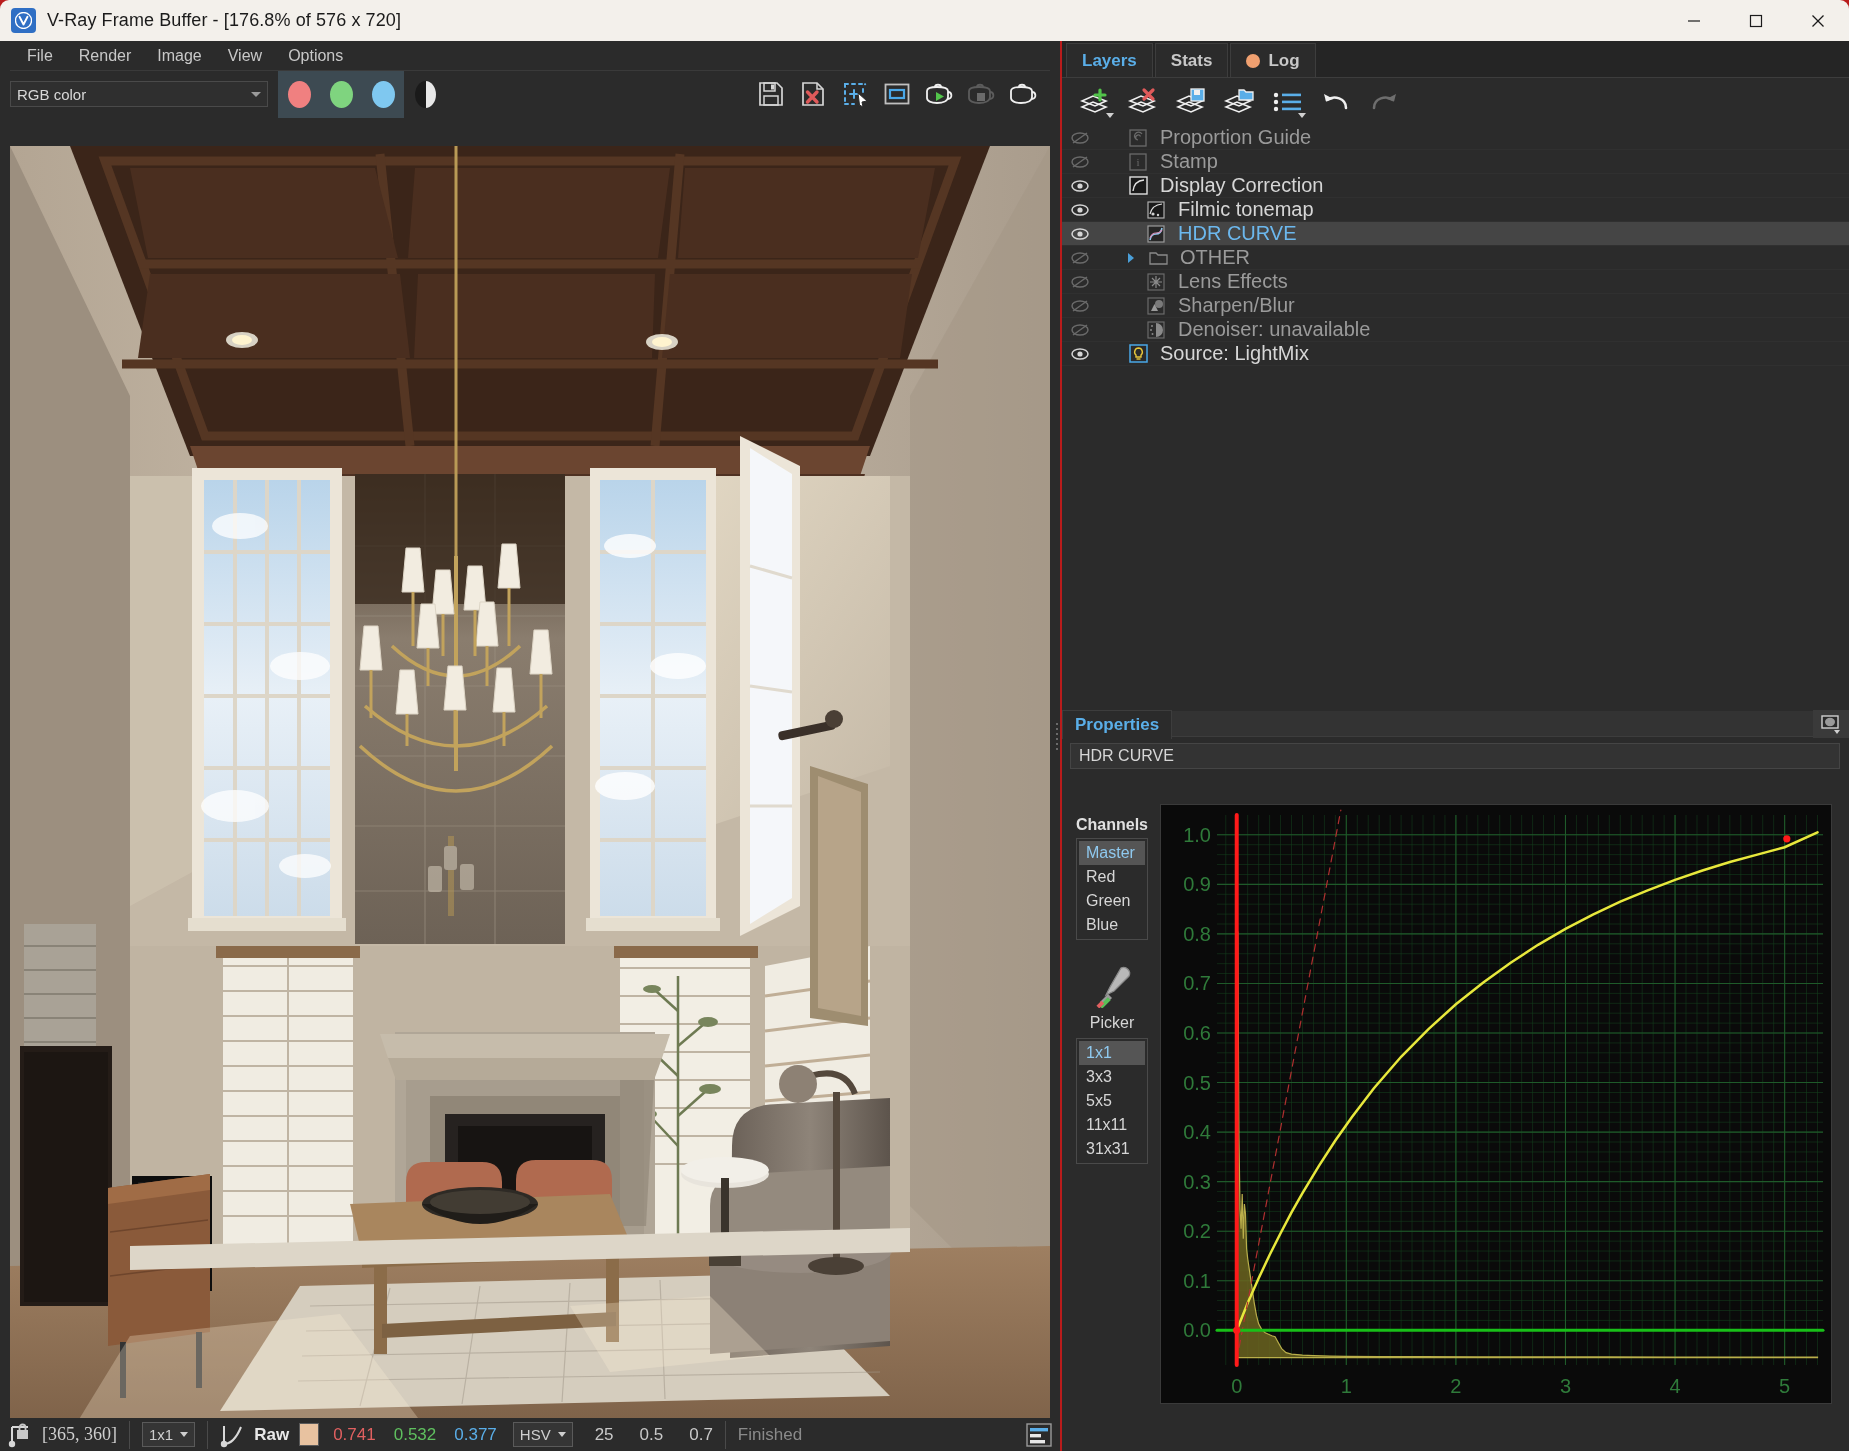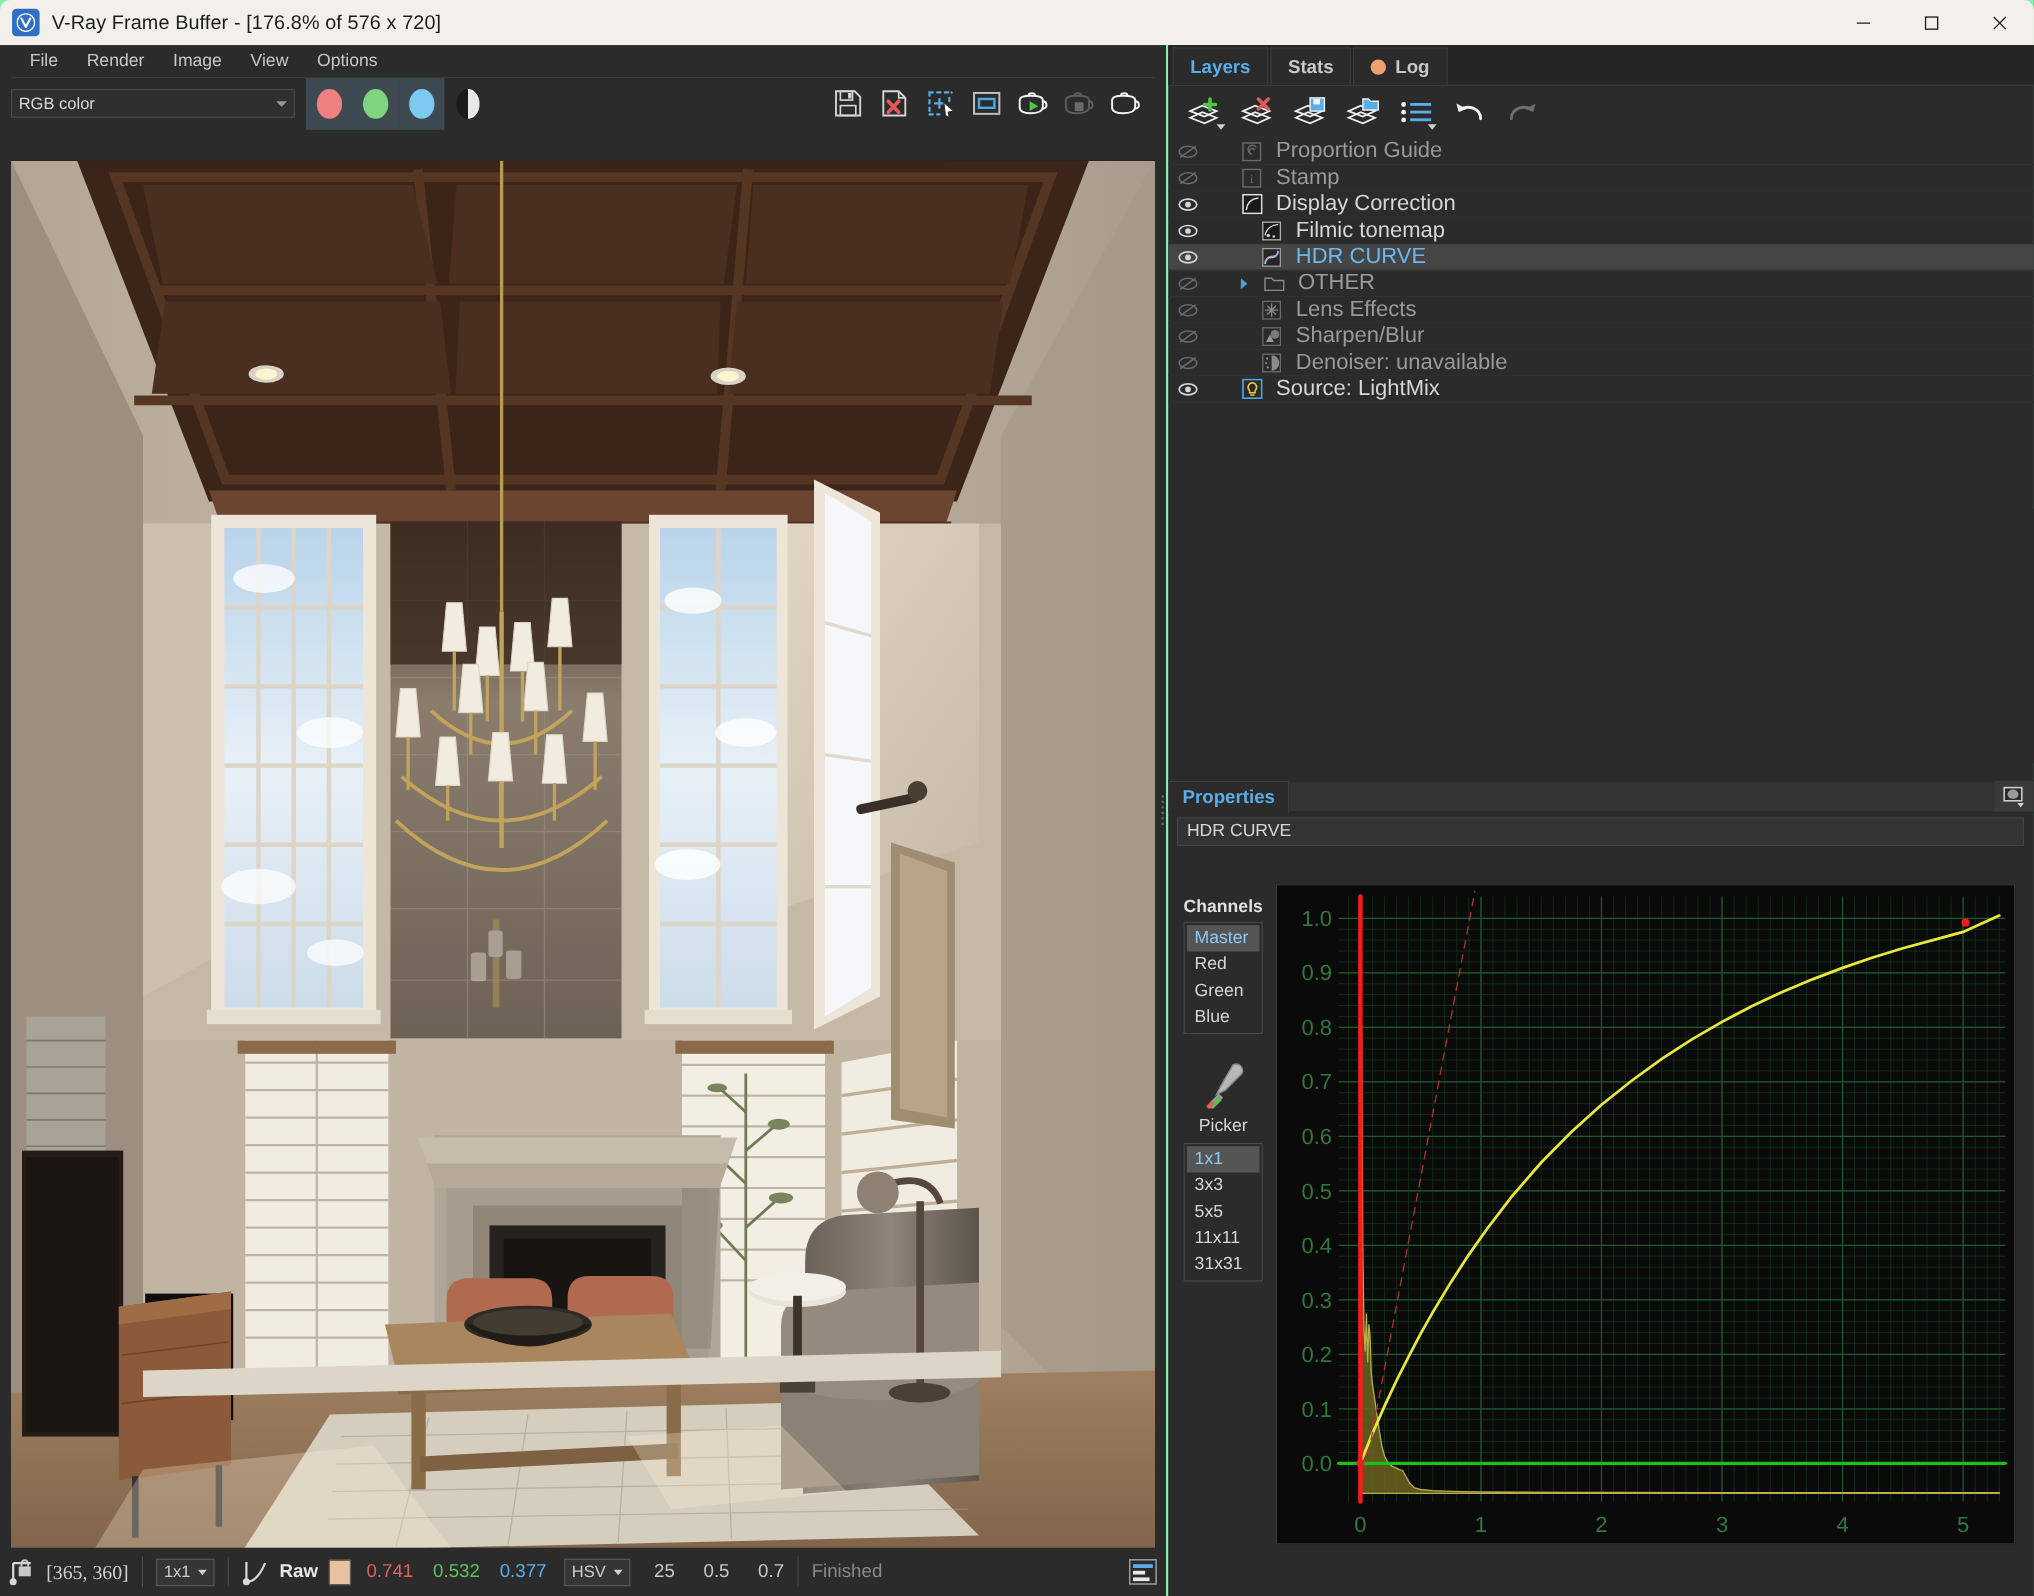--- a/index.html
+++ b/index.html
@@ -2,21 +2,21 @@
 <html><head>
 <meta charset="utf-8">
 <style>
   * { box-sizing: border-box; margin: 0; padding: 0; }
   html, body {
     width: 1849px; height: 1451px;
     background: #1e1e1e;
     font-family: "Liberation Sans", sans-serif;
     overflow: hidden;
   }
-  .app { position: relative; width: 1849px; height: 1451px; background: #86efac; }
+  .app { position: relative; width: 1849px; height: 1451px; background: #b91c1c; }
 
   
   .titlebar {
     position: absolute; left: 0; top: 0; width: 1849px; height: 41px;
     background: #f3f0eb; display: flex; align-items: center;
     border-top-left-radius: 9px; border-top-right-radius: 9px;
   }
   .tb-logo {
     width: 25px; height: 25px; margin-left: 11px; margin-right: 11px;
     background: #2f6fc4; border-radius: 4px;
@@ -68,21 +68,21 @@
 
   
   .imgframe {
     position: absolute; left: 10px; top: 105px; width: 1040px; height: 1288px;
     background: #000; overflow: hidden;
   }
   .render { position: absolute; inset: 0; }
 
   
   .statusbar {
-    position: absolute; left: 0; bottom: 0; width: 1060px; height: 44px;
+    position: absolute; left: 0; bottom: 0; width: 1060px; height: 33px;
     background: #2b2b2b; display: flex; align-items: center; padding: 0 8px; gap: 0;
     font-size: 17px; color: #cfcfcf;
   }
   .sb-sep { width: 1px; height: 28px; background: #4a4a4a; margin: 0 12px; }
   .sb-coord { color: #cfcfcf; font-family: "Liberation Serif", serif; font-size: 18px; }
   .minicombo {
     height: 25px; background: #353535; border: 1px solid #5a5a5a;
     display: flex; align-items: center; gap: 7px; padding: 0 6px;
     font-size: 15px; color: #cfcfcf;
   }

